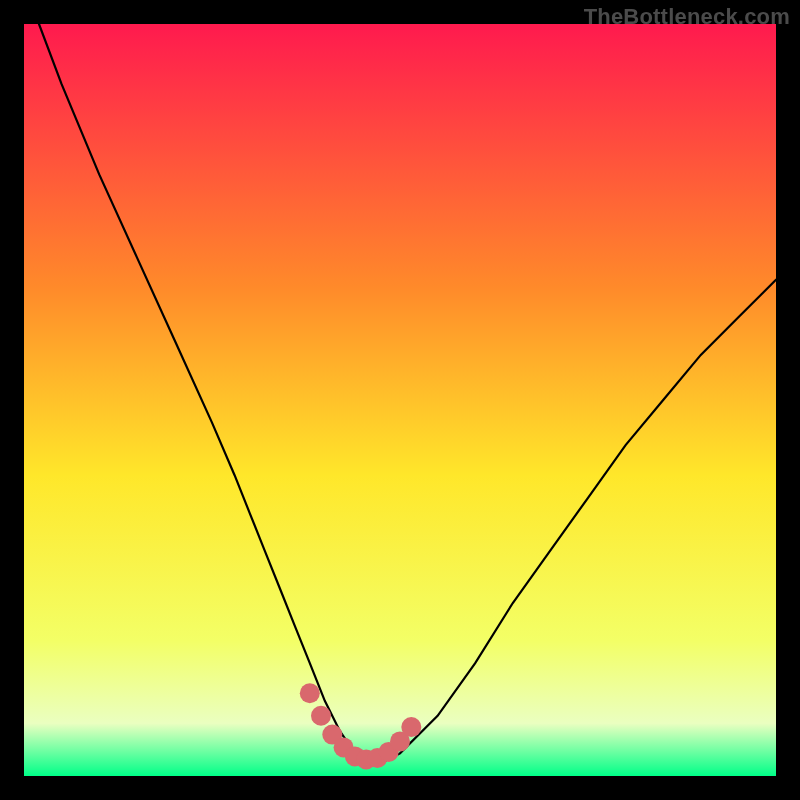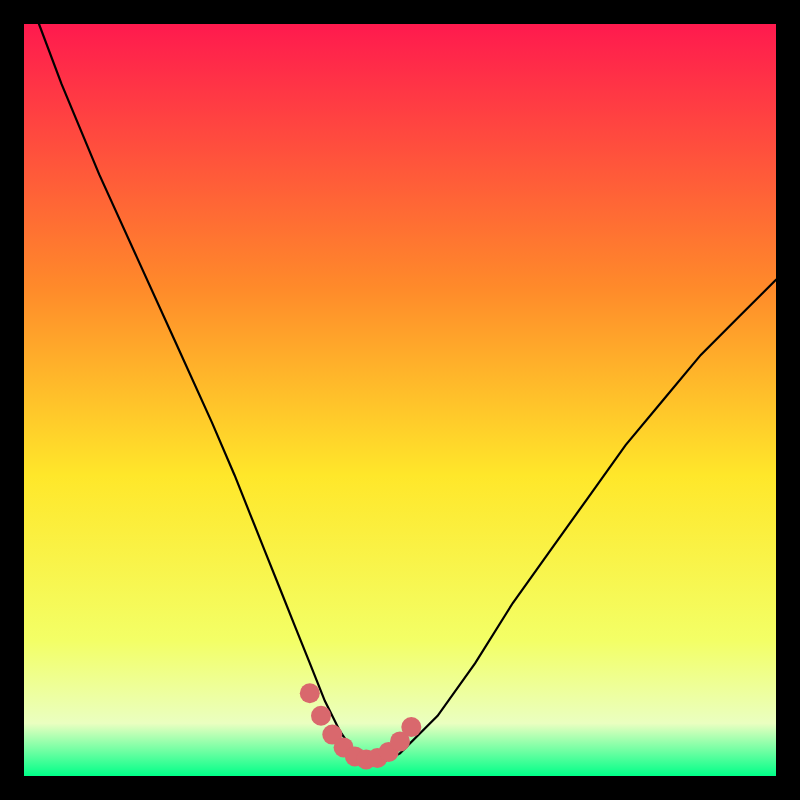--- a/index.html
+++ b/index.html
@@ -36,20 +36,21 @@
   }
   svg {
     display: block;
   }
 </style>
 </head>
 <body>
 
 <div class="frame">
 
+  <div class="watermark">TheBottleneck.com</div>
 
   <div class="plot">
     <svg id="chart-svg" width="752" height="752" viewBox="0 0 752 752">
       <defs>
         <linearGradient id="bg-grad" x1="0" y1="0" x2="0" y2="1">
           <stop id="g0" offset="0%" stop-color="#ff1a4e"></stop>
           <stop id="g1" offset="35%" stop-color="#ff8a2a"></stop>
           <stop id="g2" offset="60%" stop-color="#ffe72a"></stop>
           <stop id="g3" offset="82%" stop-color="#f3ff66"></stop>
           <stop id="g4" offset="93%" stop-color="#eaffc0"></stop>

